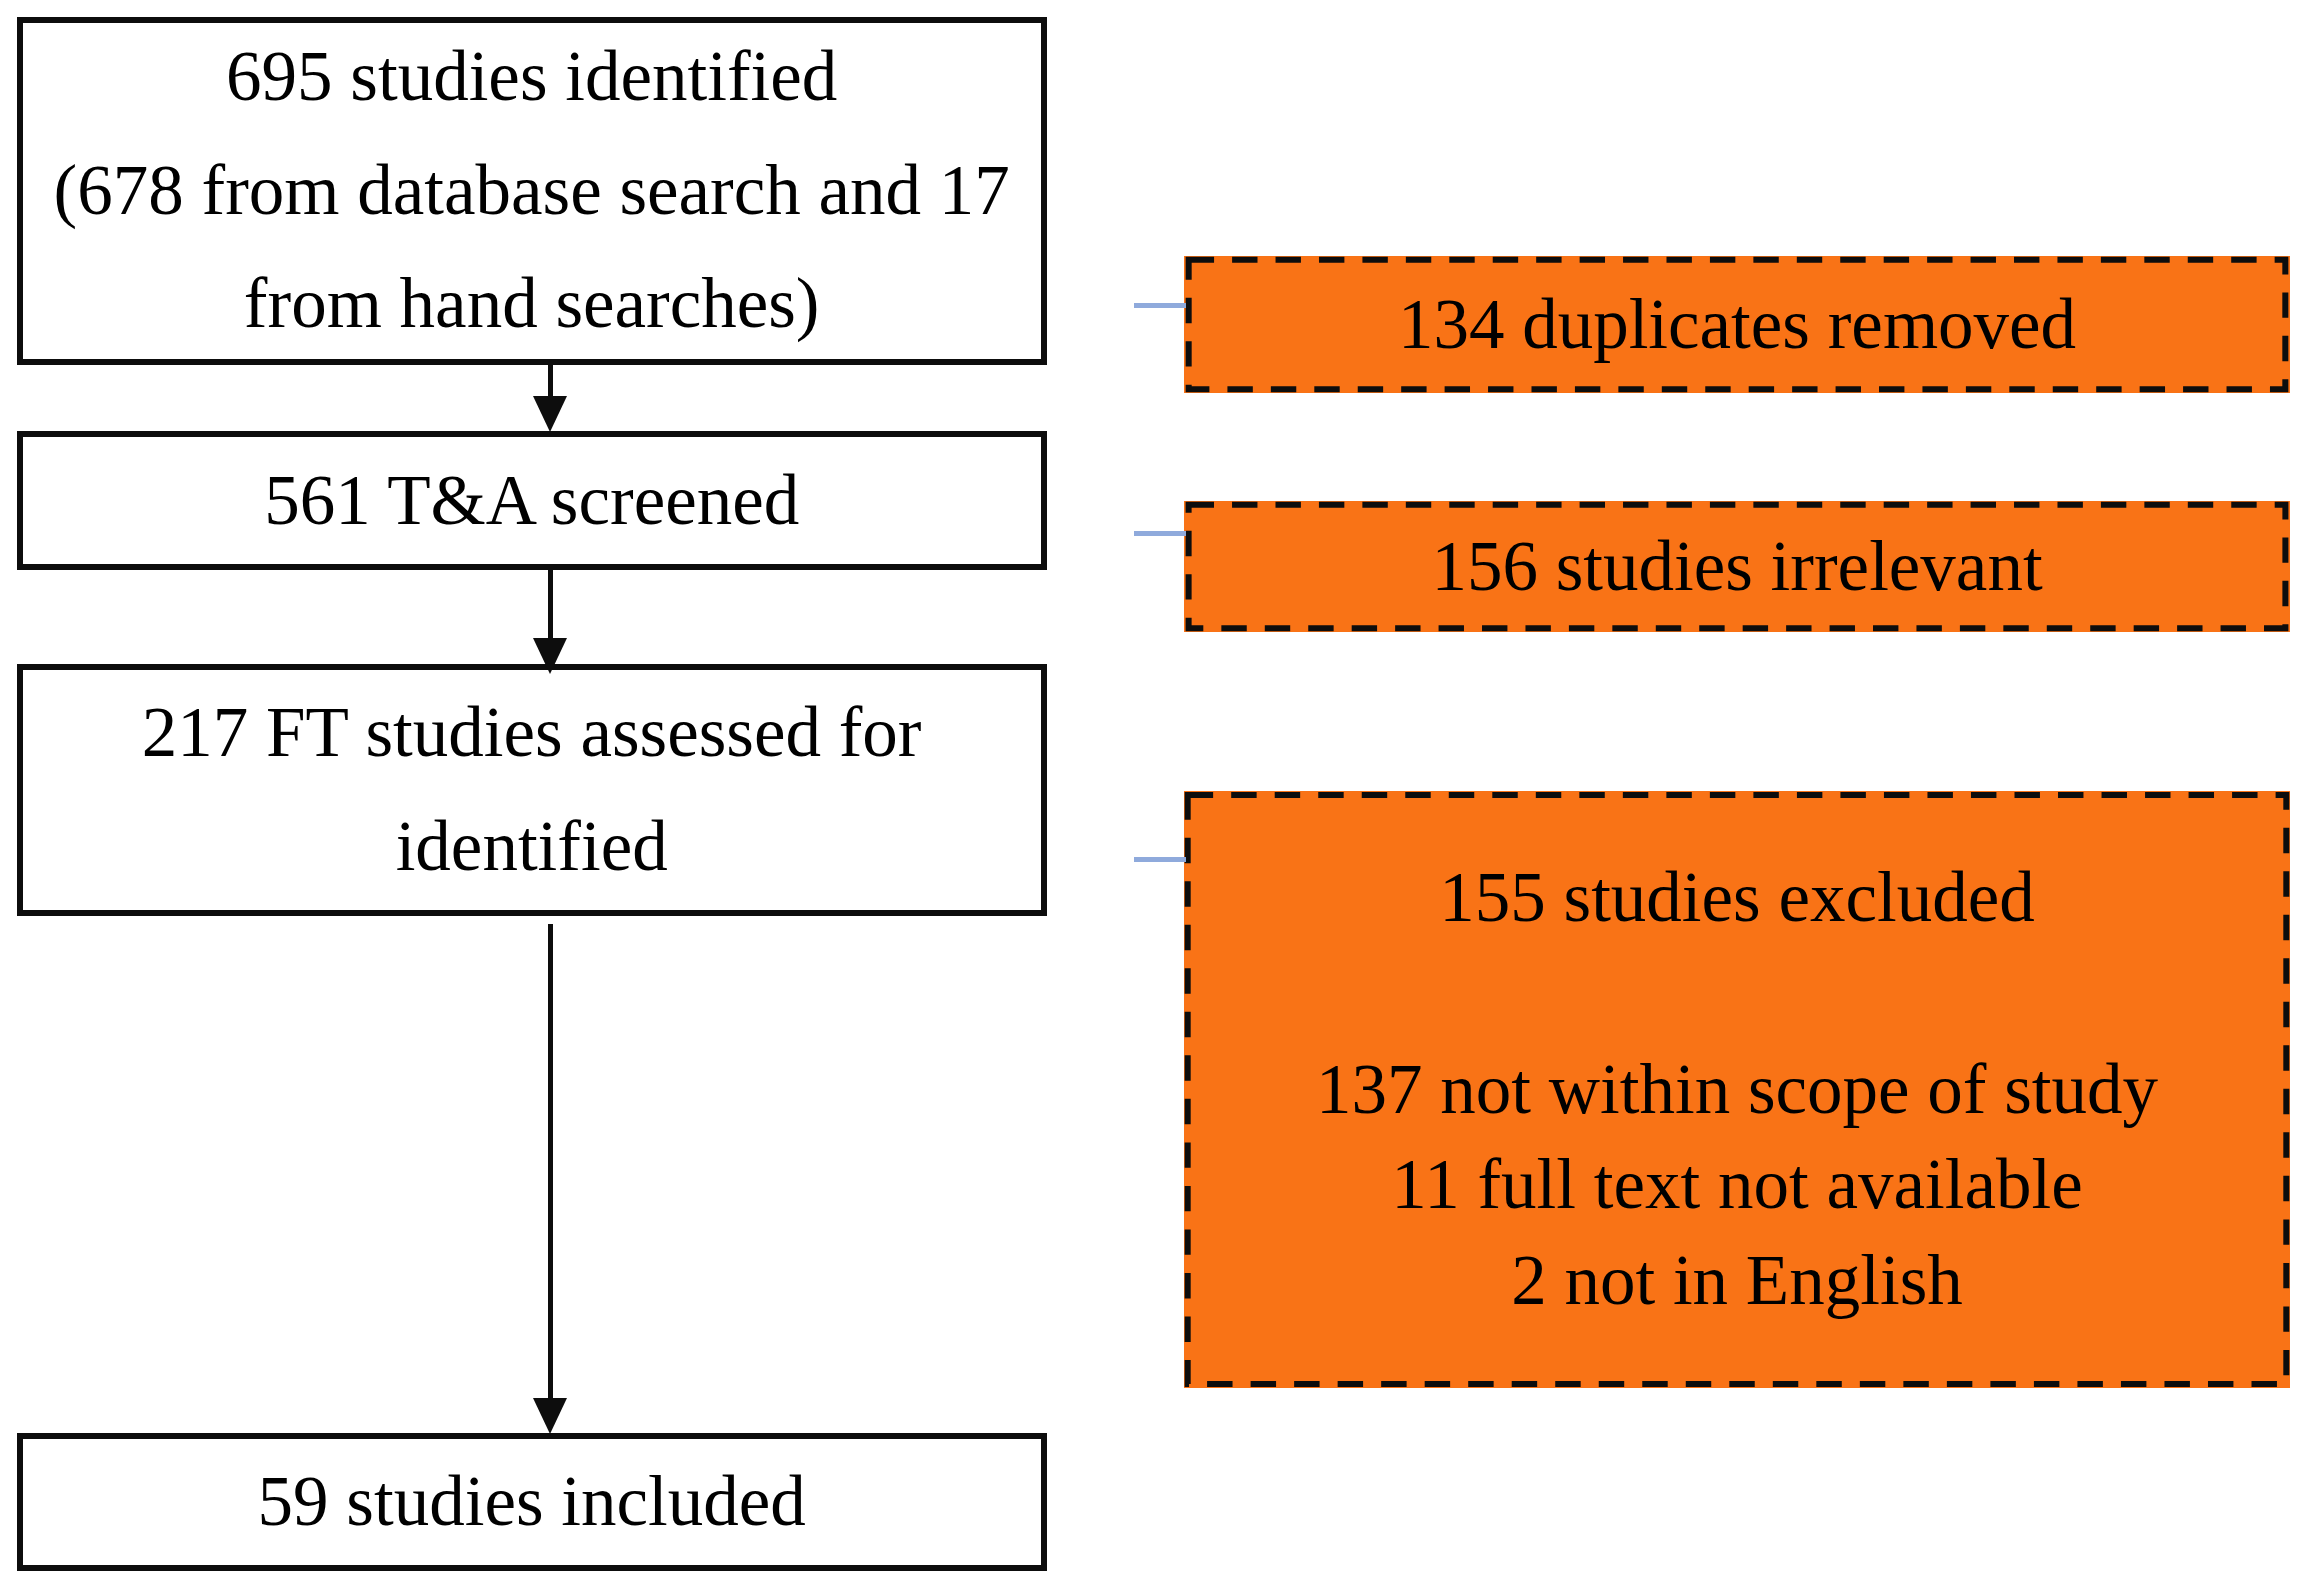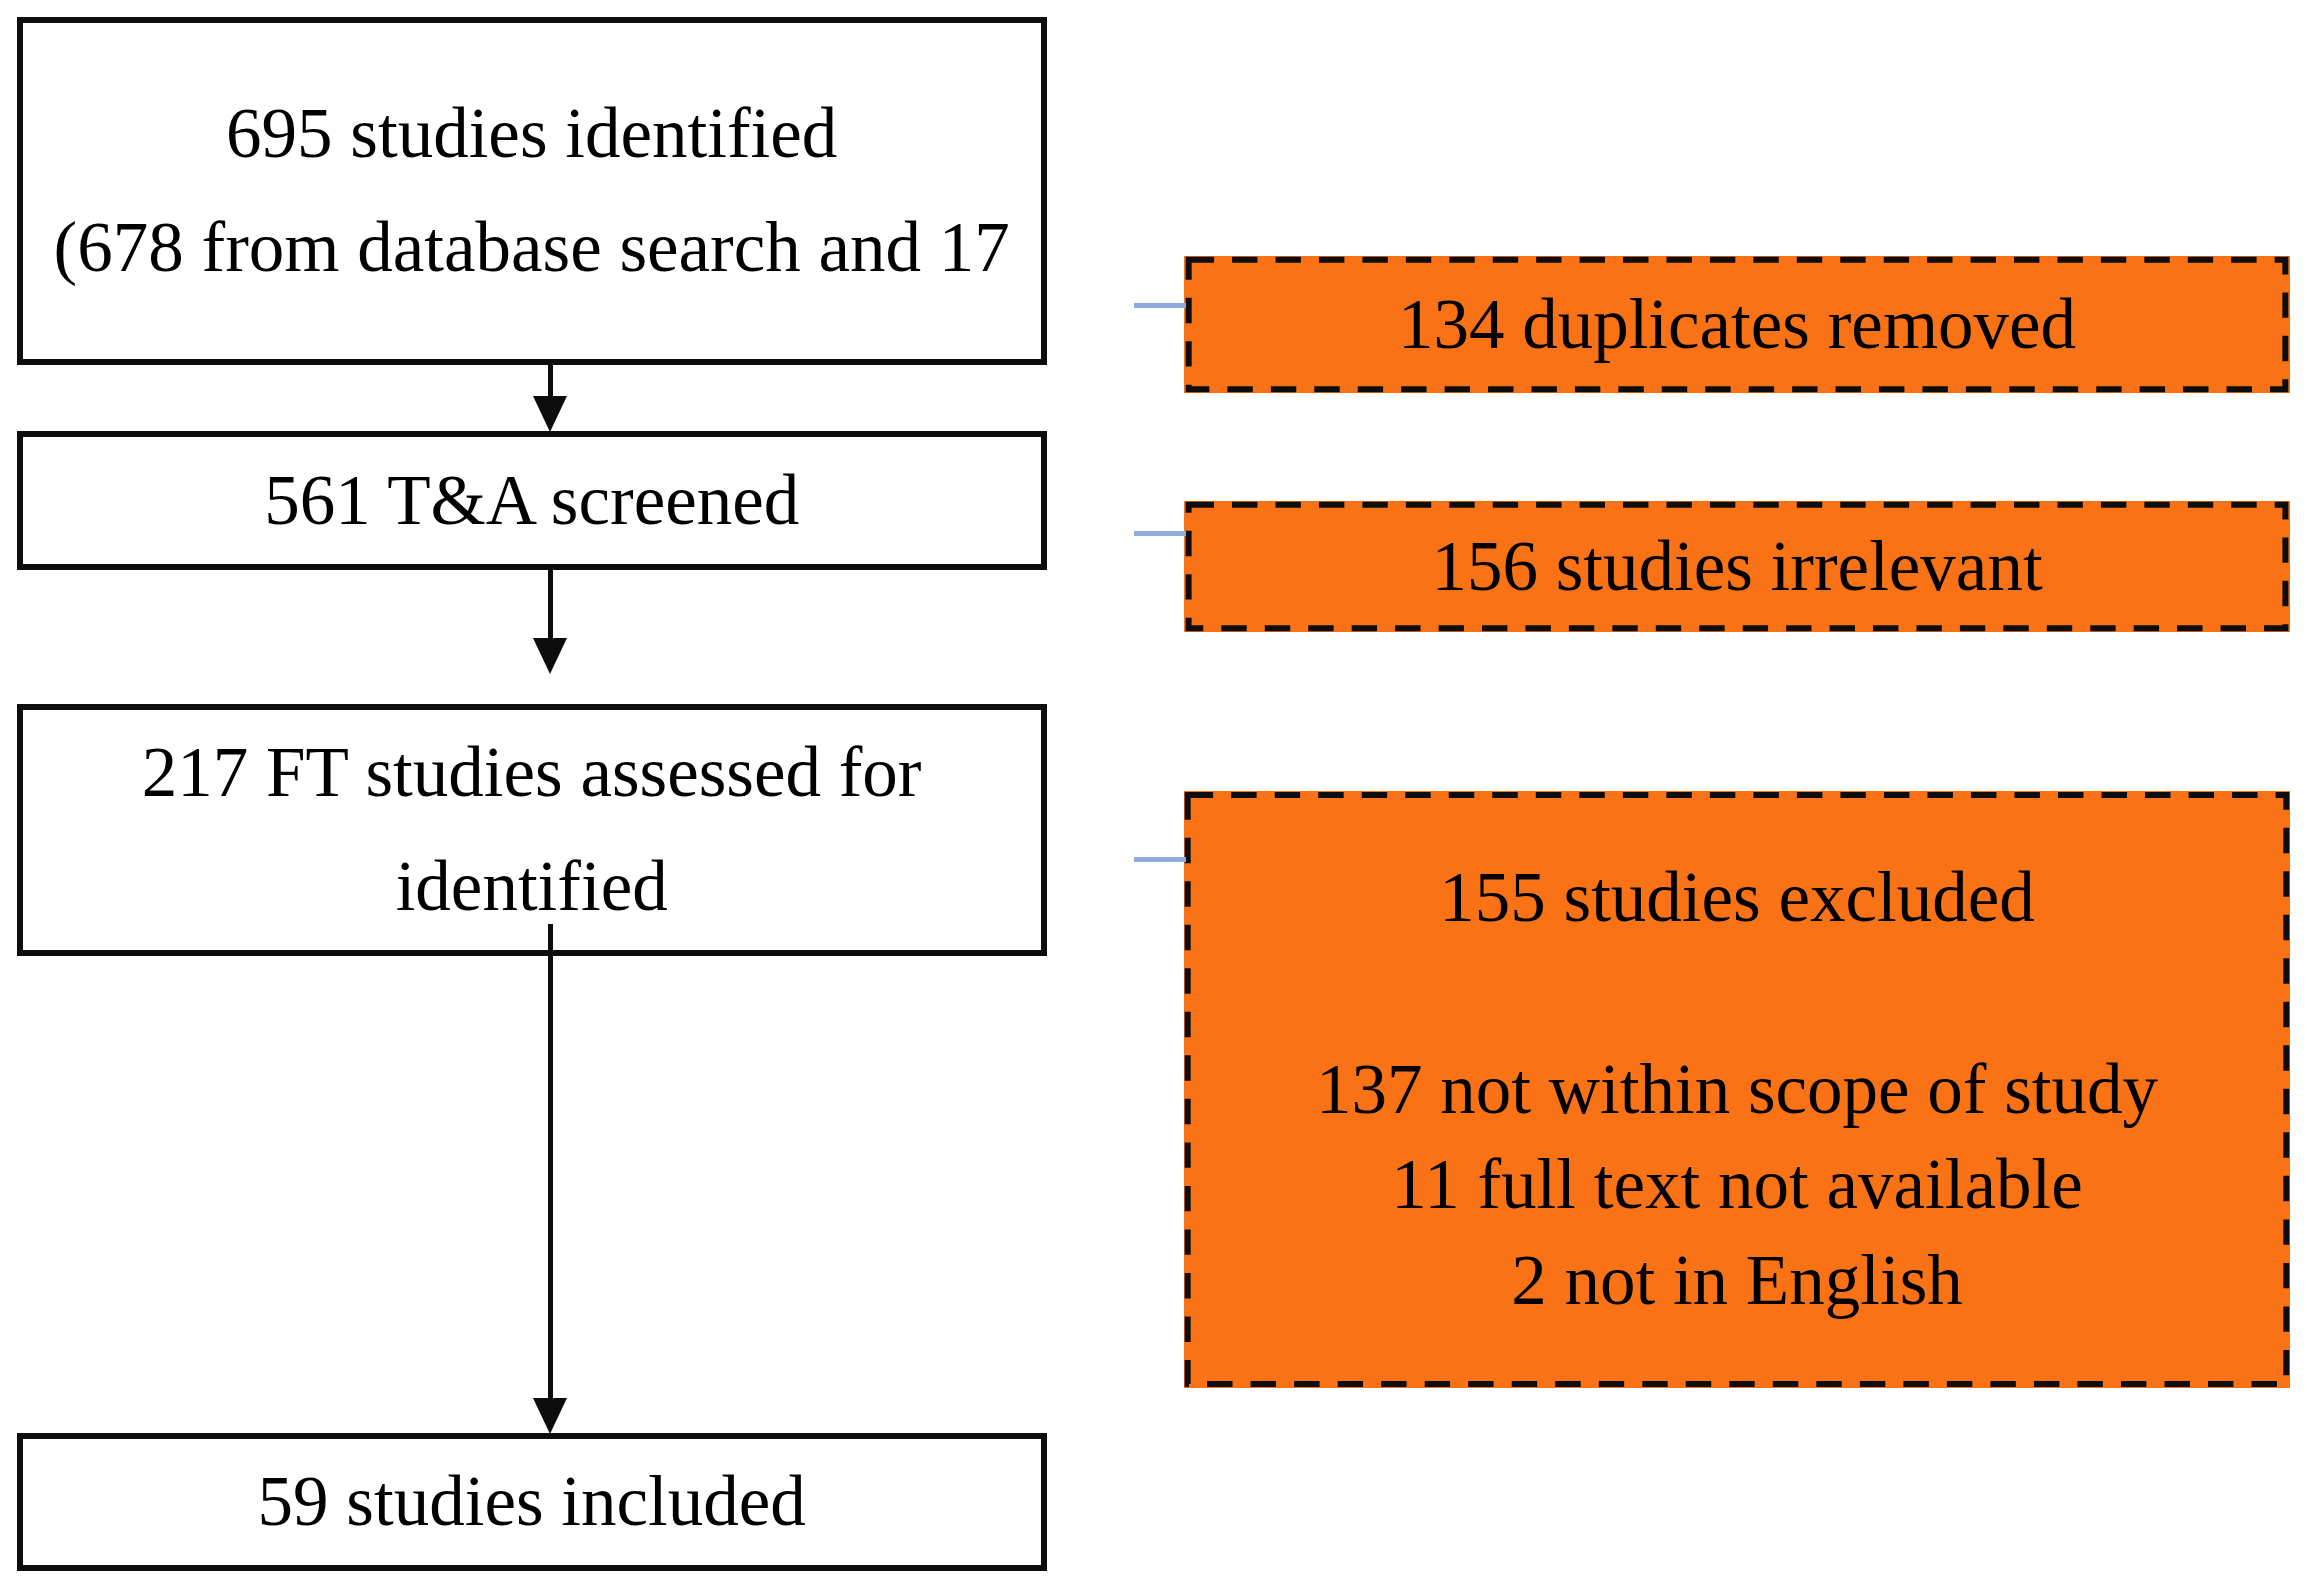--- a/index.html
+++ b/index.html
@@ -26,21 +26,21 @@
     border: 6px solid #0d0d0d;
     background: #ffffff;
     display: flex;
     flex-direction: column;
     justify-content: center;
     align-items: center;
     text-align: center;
   }
   .box-identified  { top: 16.7px;   height: 348px; }
   .box-screened    { top: 431px;  height: 139px; }
-  .box-eligibility { top: 704px; height: 252px; }
+  .box-eligibility { top: 664px; height: 252px; }
   .box-included    { top: 1433px; height: 138px; }
 
   
   .dashed-box {
     position: absolute;
     left: 1184px;
     width: 1106px;
     box-sizing: border-box;
     background: #f97316;
     display: flex;
@@ -104,20 +104,21 @@
   .conn-3 { top: 857px; }
 </style>
 </head>
 <body>
 
 <div class="canvas">
 
   <div class="solid-box box-identified">
     <span class="tline">695 studies identified</span>
     <span class="tline">(678 from database search and 17</span>
+    <span class="tline">from hand searches)</span>
   </div>
 
   <div class="solid-box box-screened">
     <span class="tline">561 T&amp;A screened</span>
   </div>
 
   <div class="solid-box box-eligibility">
     <span class="tline">217 FT studies assessed for</span>
     <span class="tline">identified</span>
   </div>

